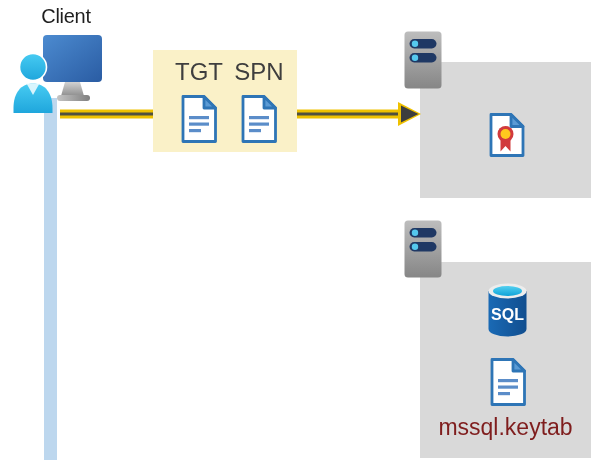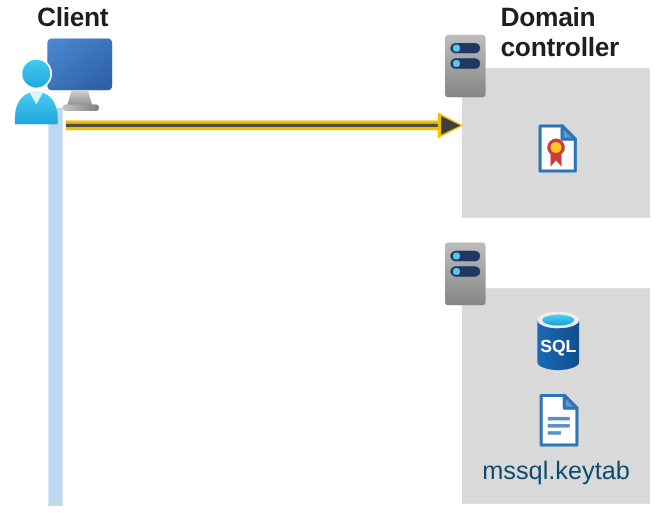--- a/index.html
+++ b/index.html
@@ -2,21 +2,21 @@
 <html><head>
 <meta charset="utf-8">
 <style>
   html,body { margin:0; padding:0; background:#fff; }
   .canvas {
     position:relative; width:600px; height:468px; background:#ffffff;
     font-family:"Liberation Sans", sans-serif; overflow:hidden;
   }
   .abs { position:absolute; }
   .heading {
-    font-weight:bold; font-size:24px; line-height:27px; color:#1f1f1f;
+    font-weight:normal; font-size:20px; line-height:27px; color:#1f1f1f;
     white-space:pre-line; letter-spacing:-0.3px;
   }
   .client-title { left:14px; top:3px; width:104px; text-align:center; }
   .dc-heading { left:455px; top:3px; width:145px; }
   .linux-heading { left:455px; top:229px; width:145px; }
   .panel { background:#d9d9d9; }
   .dc-panel { left:420px; top:62px; width:171px; height:136px; }
   .linux-panel { left:420px; top:262px; width:171px; height:196px; }
   .lifeline { left:44px; top:98px; width:13px; height:362px; background:#bdd7ee; }
   .arrow-svg { left:58px; top:100px; }
@@ -27,21 +27,21 @@
   .ticket-label-1 { left:16px; }
   .ticket-label-2 { left:76px; }
   .ticket-doc-1 { position:absolute; left:27px; top:44px; }
   .ticket-doc-2 { position:absolute; left:87px; top:44px; }
   .srv-dc { left:404px; top:31px; }
   .srv-linux { left:404px; top:220px; }
   .cert-svg { left:488px; top:112px; }
   .sql-svg { left:486px; top:282px; }
   .keytab-doc { left:489px; top:357px; }
   .keytab-label { left:420px; top:414px; width:171px; text-align:center;
-                  font-size:23px; color:#0c4a6e; }
+                  font-size:23px; color:#7f1d1d; }
 </style>
 </head>
 <body>
 
 <div class="canvas">
 
   <div class="abs lifeline"></div>
 
   <div class="abs panel dc-panel"></div>
   <div class="abs panel linux-panel"></div>
@@ -75,37 +75,55 @@
       </linearGradient>
     </defs>
     <rect x="33" y="3" width="59" height="47" rx="4" fill="url(#gMon)"></rect>
     <path d="M55 50 L70 50 L74 64 L51 64 Z" fill="url(#gNeck)"></path>
     <rect x="47" y="63" width="33" height="6" rx="3" fill="url(#gBase)"></rect>
     <path d="M3.5 81 L3.5 76 C3.5 61 11 51.5 23 51.5 C35 51.5 42.5 61 42.5 76 L42.5 81 Z" fill="url(#gPerson)"></path>
     <path d="M16.5 51.5 L23 63 L29.5 51.5 Z" fill="#E9F9FE" opacity="0.9"></path>
     <circle cx="23" cy="35" r="13.5" fill="url(#gPerson)" stroke="#ffffff" stroke-width="1.6"></circle>
   </svg>
 
+  <div class="abs ticket-box">
+    <span class="ticket-label ticket-label-1">TGT</span>
+    <span class="ticket-label ticket-label-2">SPN</span>
+
+    <svg class="ticket-doc-1" width="38" height="50" viewBox="0 0 38 50">
+      <path d="M3 2.5 H24 L35.5 14 V47.5 H3 Z" fill="#ffffff" stroke="#2E75B6" stroke-width="2.8" stroke-linejoin="round"></path>
+      <path d="M24 2.5 V14 H35.5 Z" fill="#5B9BD5" stroke="#2E75B6" stroke-width="2.8" stroke-linejoin="round"></path>
+      <rect x="9" y="22" width="20" height="3.2" fill="#5B8DC9"></rect>
+      <rect x="9" y="28.5" width="20" height="3.2" fill="#5B8DC9"></rect>
+      <rect x="9" y="35" width="12" height="3.2" fill="#5B8DC9"></rect>
+    </svg>
+
+    <svg class="ticket-doc-2" width="38" height="50" viewBox="0 0 38 50">
+      <path d="M3 2.5 H24 L35.5 14 V47.5 H3 Z" fill="#ffffff" stroke="#2E75B6" stroke-width="2.8" stroke-linejoin="round"></path>
+      <path d="M24 2.5 V14 H35.5 Z" fill="#5B9BD5" stroke="#2E75B6" stroke-width="2.8" stroke-linejoin="round"></path>
+      <rect x="9" y="22" width="20" height="3.2" fill="#5B8DC9"></rect>
+      <rect x="9" y="28.5" width="20" height="3.2" fill="#5B8DC9"></rect>
+      <rect x="9" y="35" width="12" height="3.2" fill="#5B8DC9"></rect>
+    </svg>
+  </div>
 
   <svg class="abs srv-dc" width="38" height="58" viewBox="0 0 38 58">
     <defs>
       <linearGradient id="gSrv1" x1="0" y1="0" x2="0" y2="1">
         <stop offset="0" stop-color="#BDBDBD"></stop>
           <stop offset="1" stop-color="#868686"></stop>
       </linearGradient>
     </defs>
     <rect x="0.5" y="0.5" width="37" height="57" rx="3.5" fill="url(#gSrv1)"></rect>
     <rect x="5.5" y="8" width="27" height="9.5" rx="4.75" fill="#1F3864"></rect>
     <circle cx="11" cy="12.75" r="3.2" fill="#55C8EE"></circle>
     <rect x="5.5" y="22" width="27" height="9.5" rx="4.75" fill="#1F3864"></rect>
     <circle cx="11" cy="26.75" r="3.2" fill="#55C8EE"></circle>
   </svg>
 
-  <div class="abs heading dc-heading">Domain
-controller</div>
 
   <svg class="abs cert-svg" width="38" height="46" viewBox="0 0 38 46">
     <path d="M3 2.5 H23 L35 14.5 V43.5 H3 Z" fill="#ffffff" stroke="#2E75B6" stroke-width="2.8" stroke-linejoin="round"></path>
     <path d="M23 2.5 V14.5 H35 Z" fill="#5B9BD5" stroke="#2E75B6" stroke-width="2.8" stroke-linejoin="round"></path>
     <path d="M12.5 27 V39.5 L17.5 34 L22.5 39.5 V27 Z" fill="#D13A3C"></path>
     <circle cx="17.5" cy="22" r="8" fill="#D13A3C"></circle>
     <circle cx="17.5" cy="22" r="5" fill="#FFC91E"></circle>
   </svg>
 
   <svg class="abs srv-linux" width="38" height="58" viewBox="0 0 38 58">

